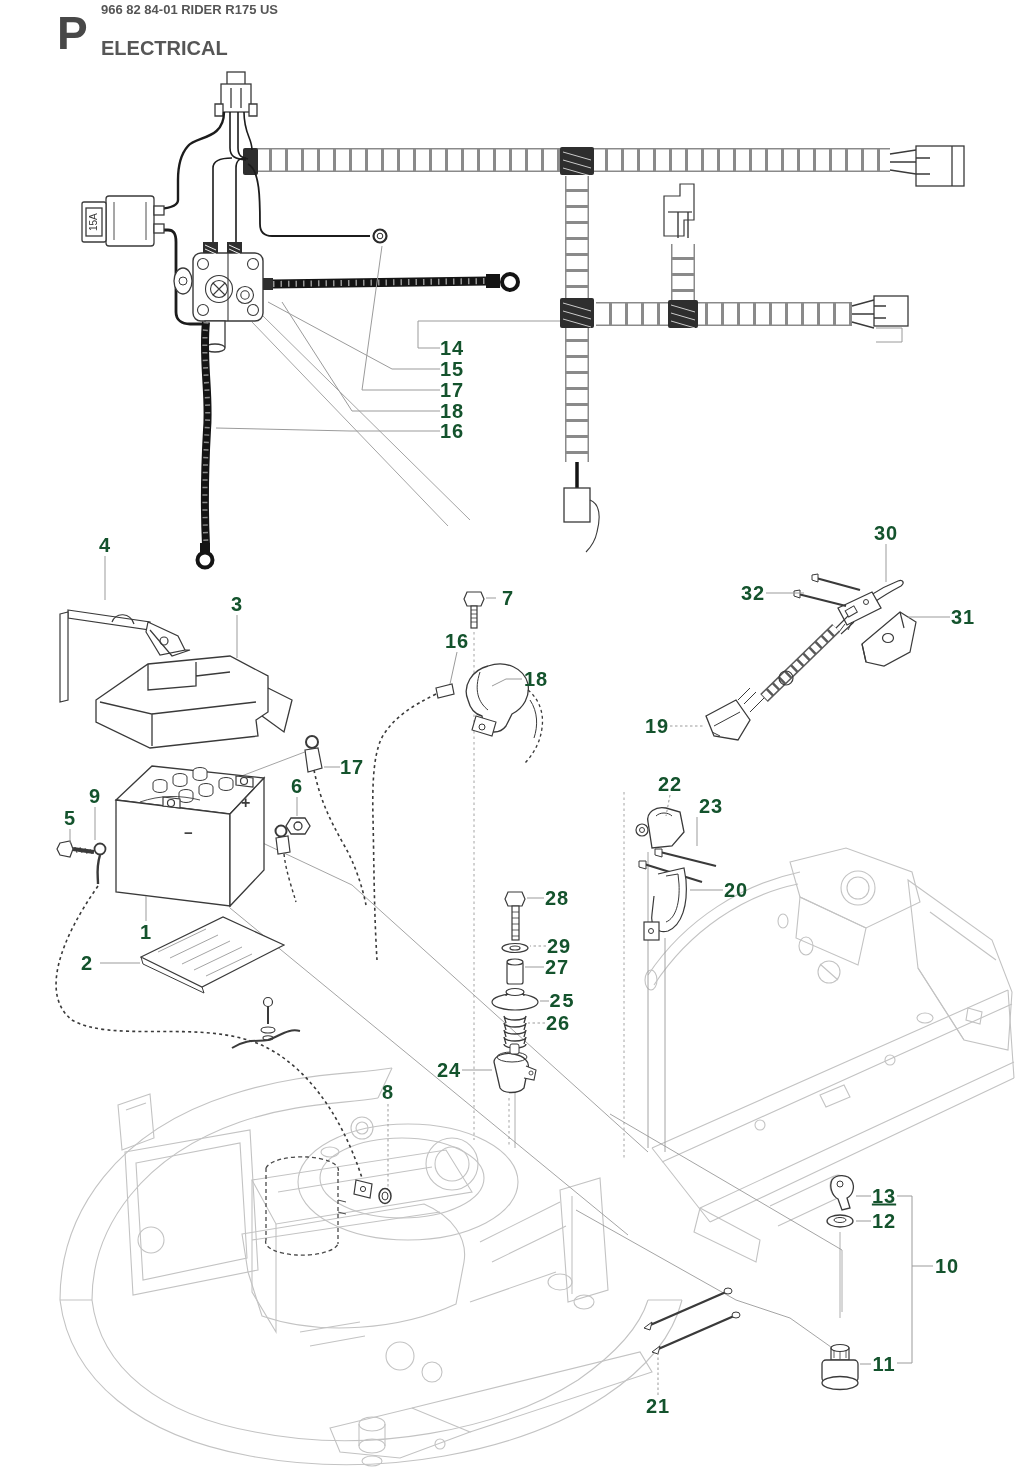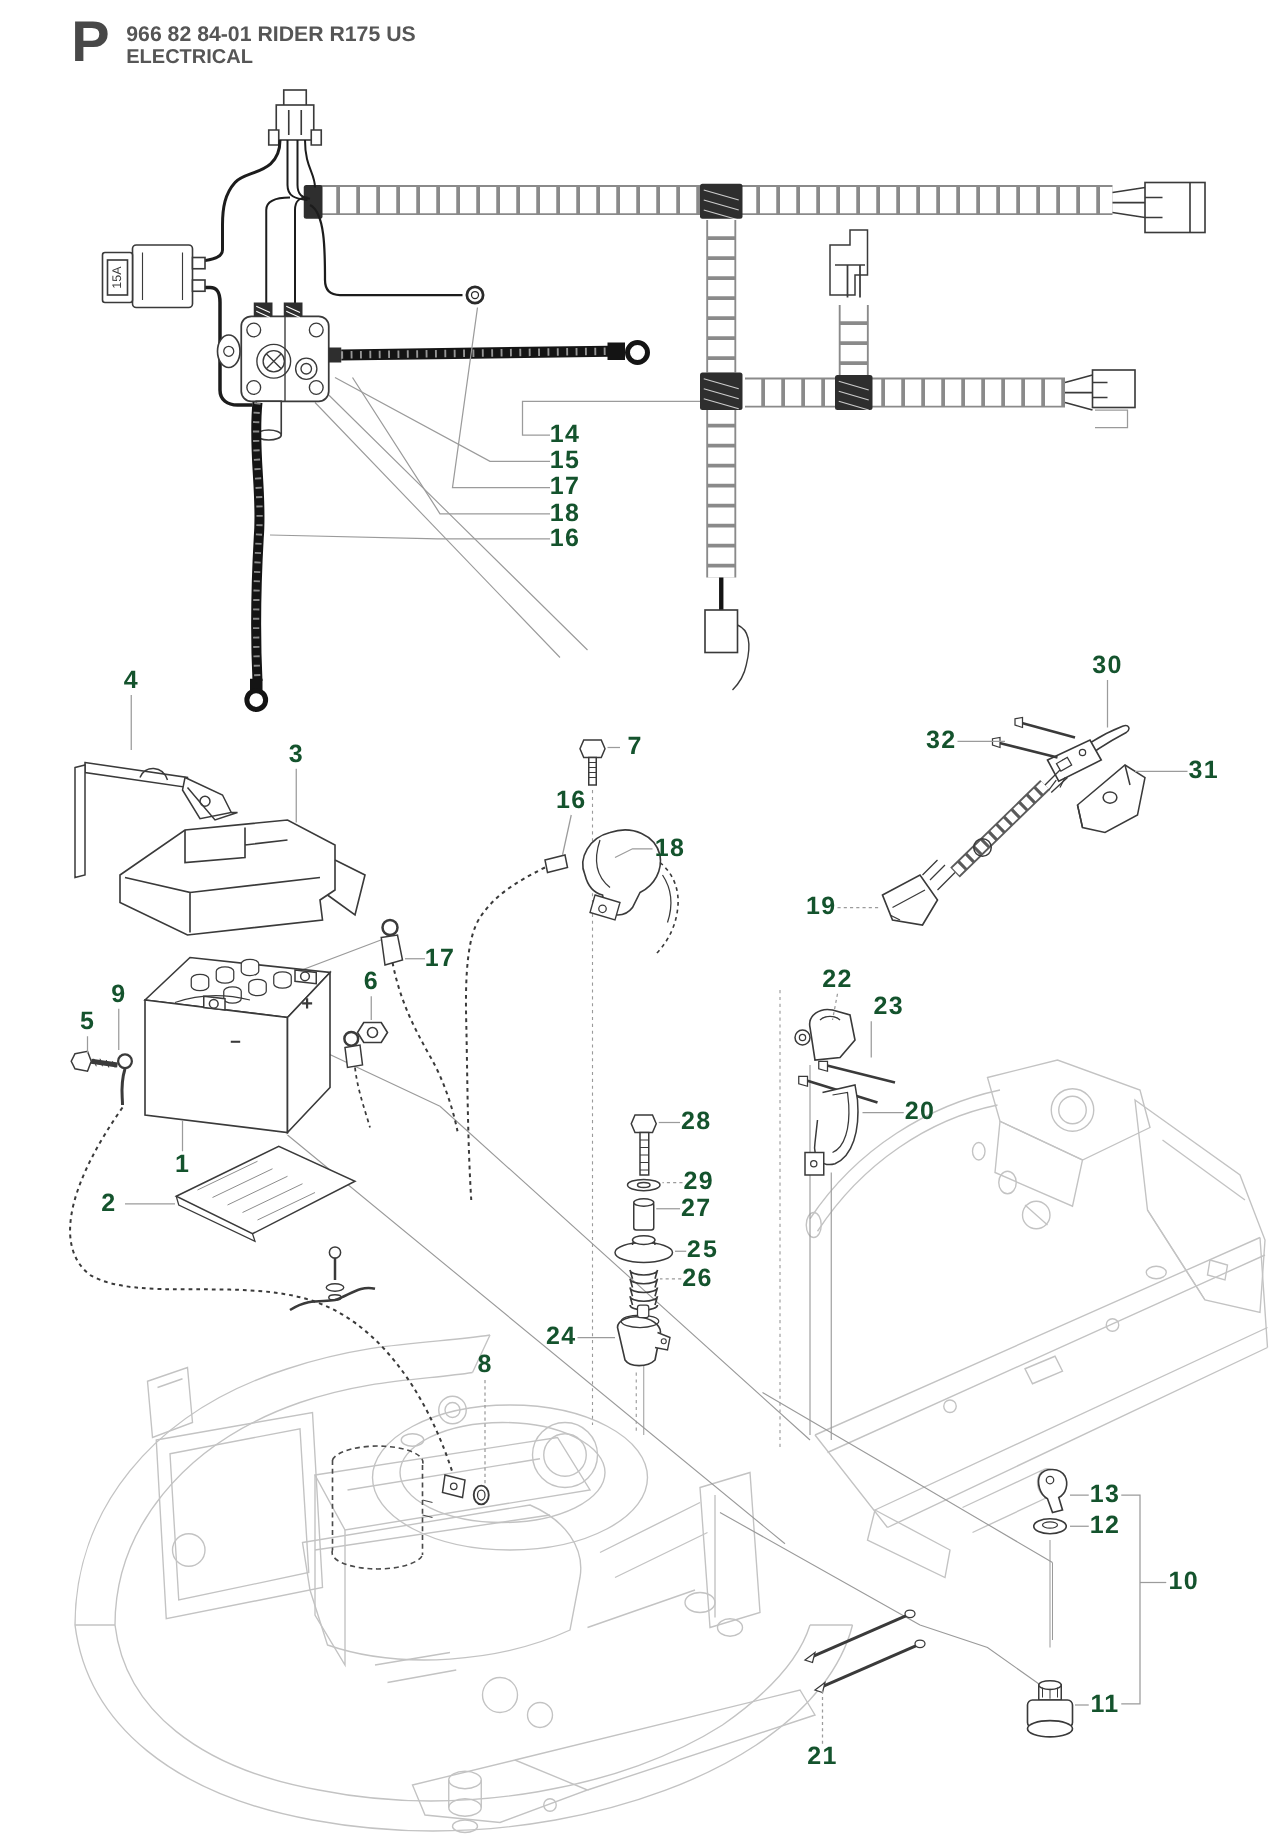--- a/index.html
+++ b/index.html
@@ -1,21 +1,21 @@
 <!DOCTYPE html>
 <html><head>
 <meta charset="utf-8">
 <style>
   html,body{margin:0;padding:0;background:#fff;}
   #page{position:relative;width:1024px;height:1477px;background:#fff;overflow:hidden;
         font-family:"Liberation Sans",sans-serif;}
   #art{position:absolute;left:0;top:0;}
   .hdr-letter{position:absolute;left:57px;top:6px;font-size:46px;font-weight:bold;color:#484848;letter-spacing:0;}
-  .hdr-line1{position:absolute;left:101px;top:18px;font-size:17px;font-weight:bold;color:#565656;}
-  .hdr-line2{position:absolute;left:101px;top:37px;font-size:16px;font-weight:bold;color:#565656;}
+  .hdr-line1{position:absolute;left:101px;top:2px;font-size:13px;font-weight:bold;color:#565656;}
+  .hdr-line2{position:absolute;left:101px;top:37px;font-size:20px;font-weight:bold;color:#565656;}
   .callout{position:absolute;transform:translate(-50%,-50%);font-size:20px;font-weight:bold;
            color:#14532d;letter-spacing:1px;white-space:nowrap;}
   svg text{font-family:"Liberation Sans",sans-serif;}
 </style>
 </head>
 <body>
 
 <div id="page">
 
 <svg id="art" width="1024" height="1477" viewBox="0 0 1024 1477">
@@ -515,20 +515,20 @@
       <span class="callout" style="left: 670px; top: 784px; text-align: center;">22</span>
       <span class="callout" style="left: 697px; top: 806px; margin-left: 14px;">23</span>
       <span class="callout" style="left: 736px; top: 890px;">20</span>
       <span class="callout" style="left: 557px; top: 898px;">28</span>
       <span class="callout" style="left: 559px; top: 946px;">29</span>
       <span class="callout" style="left: 557px; top: 967px;">27</span>
       <span class="callout" style="left: 562px; top: 1001px; font-family: Liberation Mono, monospace;">25</span>
       <span class="callout" style="left: 558px; top: 1023px; text-align: center;">26</span>
       <span class="callout" style="left: 449px; top: 1070px;">24</span>
       <span class="callout" style="left: 388px; top: 1092px;">8</span>
-      <span class="callout" style="left: 884px; top: 1196px;">13</span>
+      <span class="callout" style="left: 884px; top: 1196px; text-decoration: underline;">13</span>
       <span class="callout" style="left: 884px; top: 1221px;">12</span>
       <span class="callout" style="left: 947px; top: 1266px;">10</span>
       <span class="callout" style="left: 884px; top: 1364px;">11</span>
       <span class="callout" style="left: 658px; top: 1406px;">21</span>
     </div>
 
 </div>
 
 </body></html>

